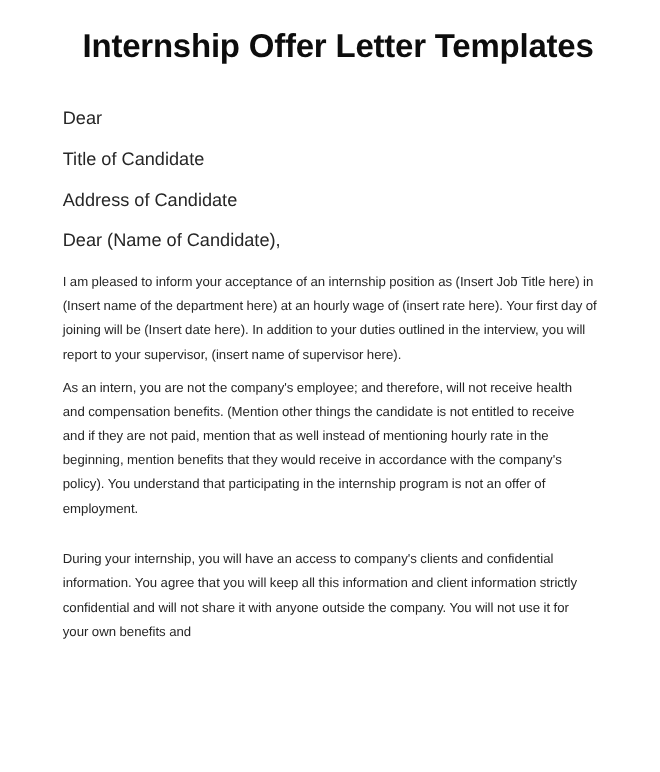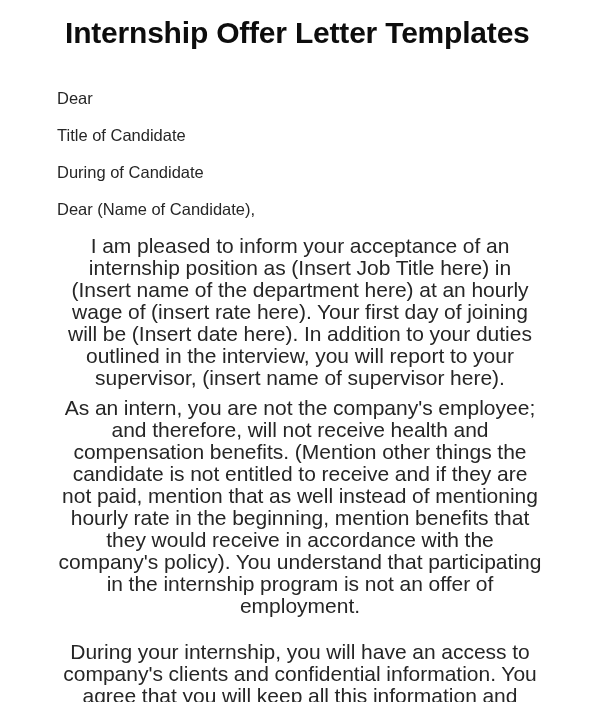--- a/index.html
+++ b/index.html
@@ -19,21 +19,21 @@
   .page {
     position: relative;
     width: 600px;
     height: 702px;
     background: #ffffff;
     box-sizing: border-box;
     padding: 0 57px;
   }
 
   .doc-title {
-    margin: 8px;
+    margin: 18px;
     padding-top: 7px;
     font-size: 30px;
     line-height: 36px;
     font-weight: bold;
     letter-spacing: -0.2px;
     color: #0d0d0d;
     white-space: nowrap;
   }
 
   .header-block {
@@ -46,44 +46,44 @@
     margin-bottom: 15px;
     color: #262626;
     white-space: nowrap;
   }
 
   .body-block {
     margin-top: 13px;
   }
 
   .para {
-    font-size: 21px;
+    font-size: 12px;
     line-height: 22px;
     margin: 0 0 8px 0;
     color: #262626;
-    text-align: center;
+    text-align: left;
     word-spacing: -0.2px;
   }
 
   .para:last-child {
     margin-bottom: 0;
     margin-top: 24px;
   }
 </style>
 </head>
 <body>
 
 <div class="page">
 
   <h1 class="doc-title">Internship Offer Letter Templates</h1>
 
   <div class="header-block">
     <div class="header-line">Dear</div>
     <div class="header-line">Title of Candidate</div>
-    <div class="header-line">During of Candidate</div>
+    <div class="header-line">Address of Candidate</div>
     <div class="header-line">Dear (Name of Candidate),</div>
   </div>
 
   <div class="body-block">
     <p class="para">I am pleased to inform your acceptance of an internship position as (Insert Job Title here) in (Insert name of the department here) at an hourly wage of (insert rate here). Your first day of joining will be (Insert date here). In addition to your duties outlined in the interview, you will report to your supervisor, (insert name of supervisor here).</p>
     <p class="para">As an intern, you are not the company's employee; and therefore, will not receive health and compensation benefits. (Mention other things the candidate is not entitled to receive and if they are not paid, mention that as well instead of mentioning hourly rate in the beginning, mention benefits that they would receive in accordance with the company's policy). You understand that participating in the internship program is not an offer of employment.</p>
     <p class="para">During your internship, you will have an access to company's clients and confidential information. You agree that you will keep all this information and client information strictly confidential and will not share it with anyone outside the company. You will not use it for your own benefits and</p>
   </div>
 
 </div>

